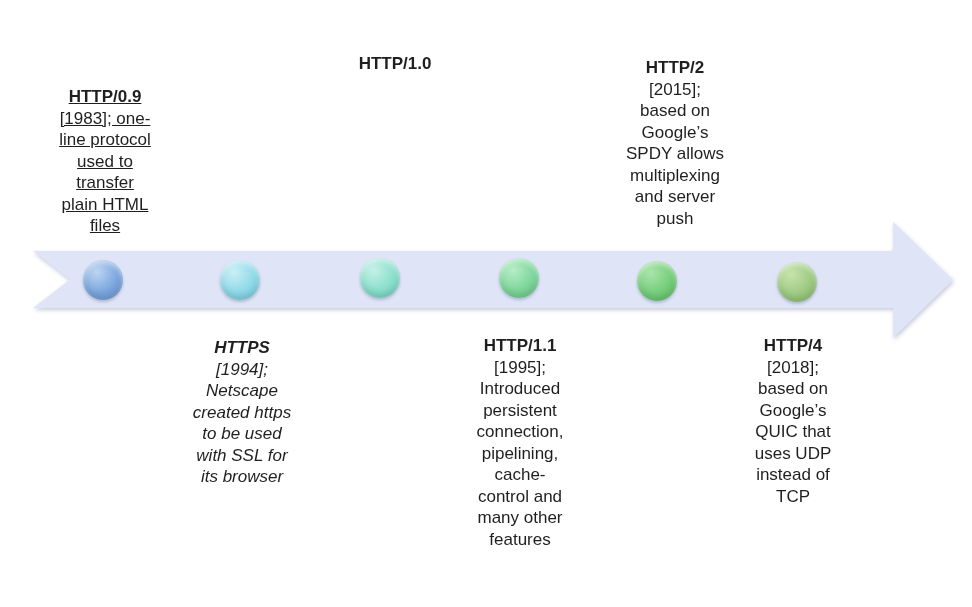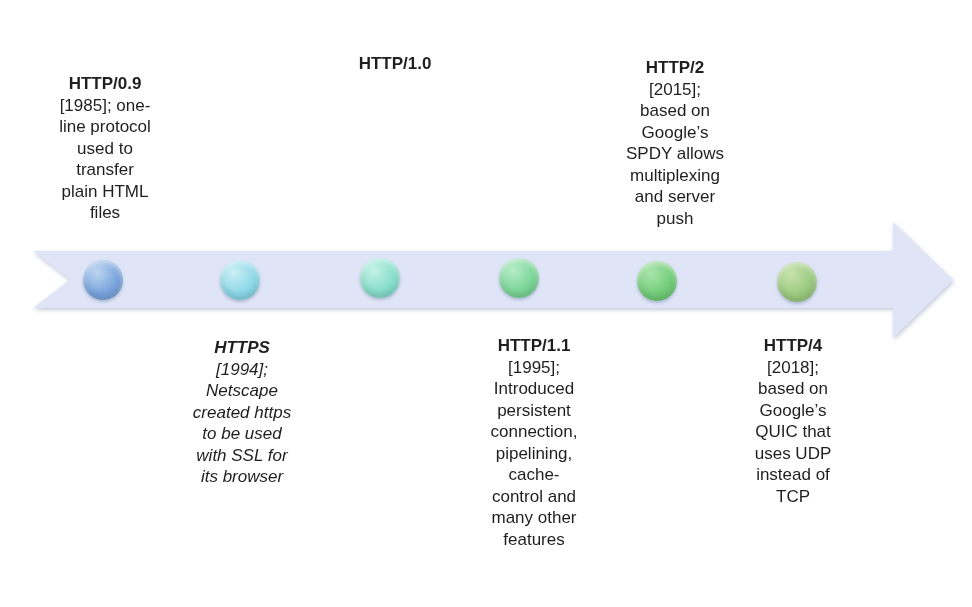--- a/index.html
+++ b/index.html
@@ -59,23 +59,23 @@
     <polygon points="33,251 893,251 893,222 953,280 893,338 893,308 33,308 70,279.5" fill="#dfe5f7"></polygon>
   </svg>
 
   <div class="dot" style="left: 83px; background: radial-gradient(circle at 35% 30%, rgb(189, 213, 240) 0%, rgb(122, 166, 222) 55%, rgb(106, 146, 205) 100%);"></div>
   <div class="dot" style="left: 220px; background: radial-gradient(circle at 35% 30%, rgb(203, 239, 246) 0%, rgb(142, 217, 232) 55%, rgb(116, 196, 216) 100%);"></div>
   <div class="dot" style="left: 360px; top: 258px; background: radial-gradient(circle at 35% 30%, rgb(196, 241, 229) 0%, rgb(138, 223, 205) 55%, rgb(111, 204, 186) 100%);"></div>
   <div class="dot" style="left: 499px; top: 258px; background: radial-gradient(circle at 35% 30%, rgb(182, 237, 199) 0%, rgb(126, 214, 154) 55%, rgb(101, 194, 131) 100%);"></div>
   <div class="dot" style="left: 637px; top: 261px; background: radial-gradient(circle at 35% 30%, rgb(170, 228, 171) 0%, rgb(116, 205, 122) 55%, rgb(91, 185, 98) 100%);"></div>
   <div class="dot" style="left: 777px; top: 262px; background: radial-gradient(circle at 35% 30%, rgb(200, 227, 173) 0%, rgb(156, 202, 129) 55%, rgb(137, 183, 106) 100%);"></div>
 
-  <div class="event" style="left:30px; top:73px;">
+  <div class="event" style="left:30px; top:86px;text-decoration:underline;">
     <div class="title">HTTP/0.9</div>
-    <div class="desc">[1985]; one-
+    <div class="desc">[1983]; one-
 line protocol
 used to
 transfer
 plain HTML
 files</div>
   </div>
 
   <div class="event" style="left:320px; top:29px;margin-top:24px;">
     <div class="title">HTTP/1.0</div>
   </div>
@@ -94,21 +94,21 @@
   <div class="event" style="left:167px; top:337px;font-style:italic;">
     <div class="title">HTTPS</div>
     <div class="desc">[1994];
 Netscape
 created https
 to be used
 with SSL for
 its browser</div>
   </div>
 
-  <div class="event" style="left:459px; top:335px;">
+  <div class="event" style="left:445px; top:335px;">
     <div class="title">HTTP/1.1</div>
     <div class="desc">[1995];
 Introduced
 persistent
 connection,
 pipelining,
 cache-
 control and
 many other
 features</div>

